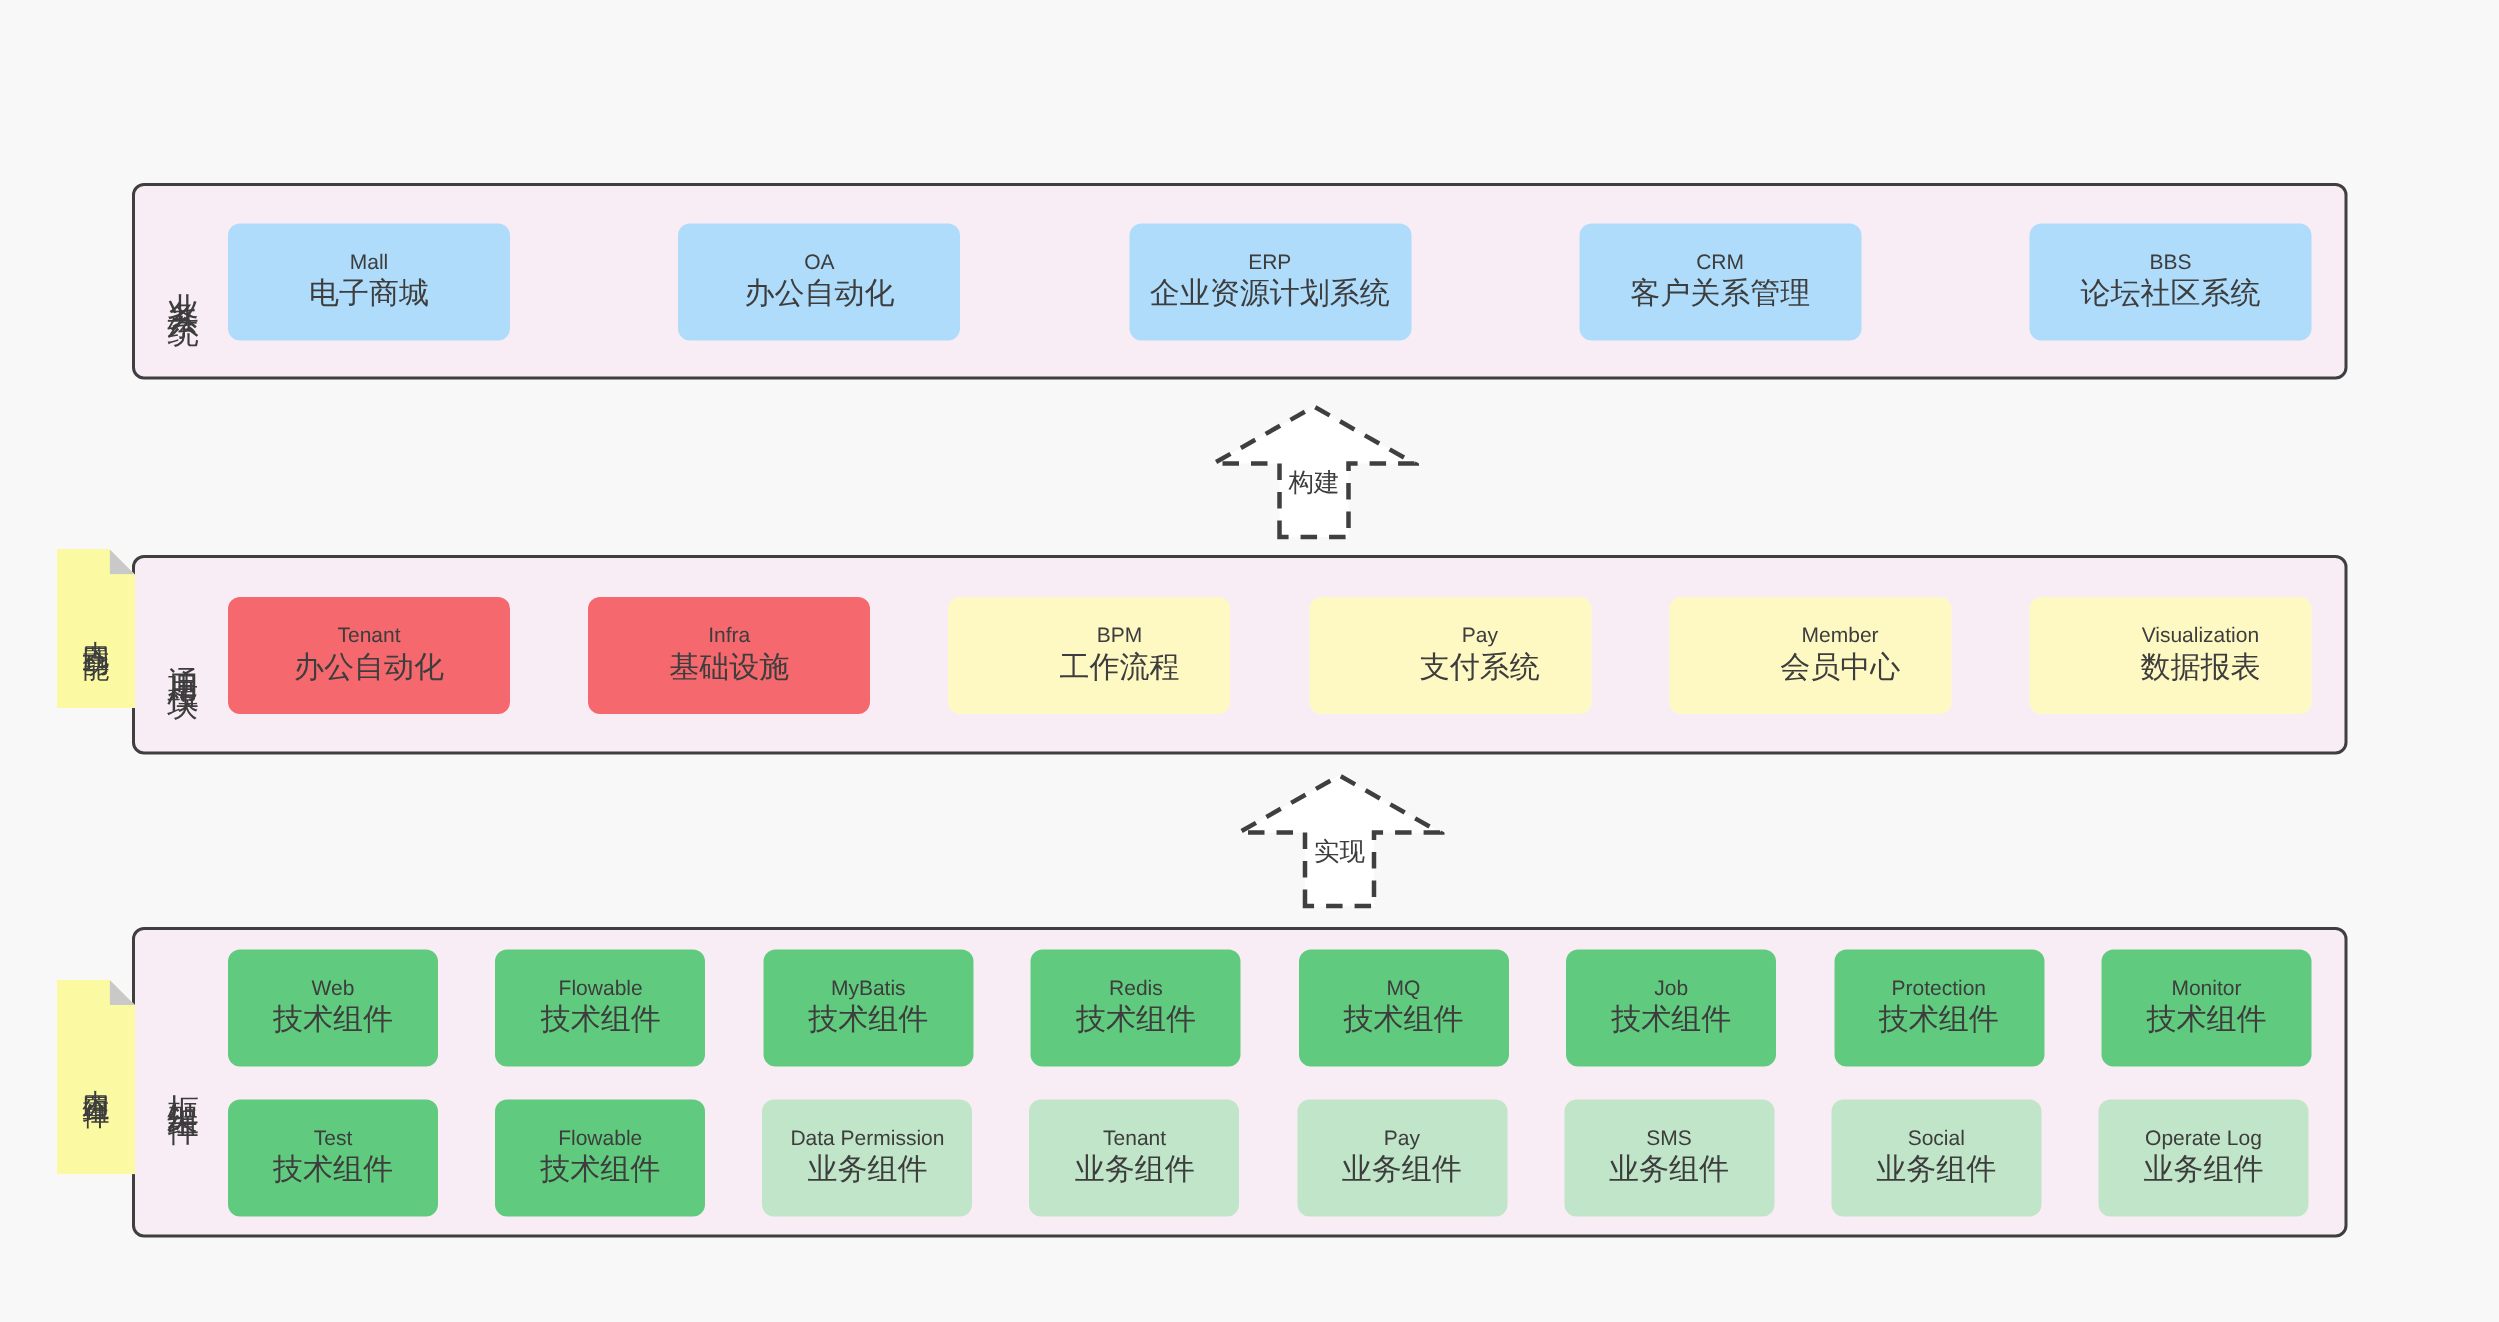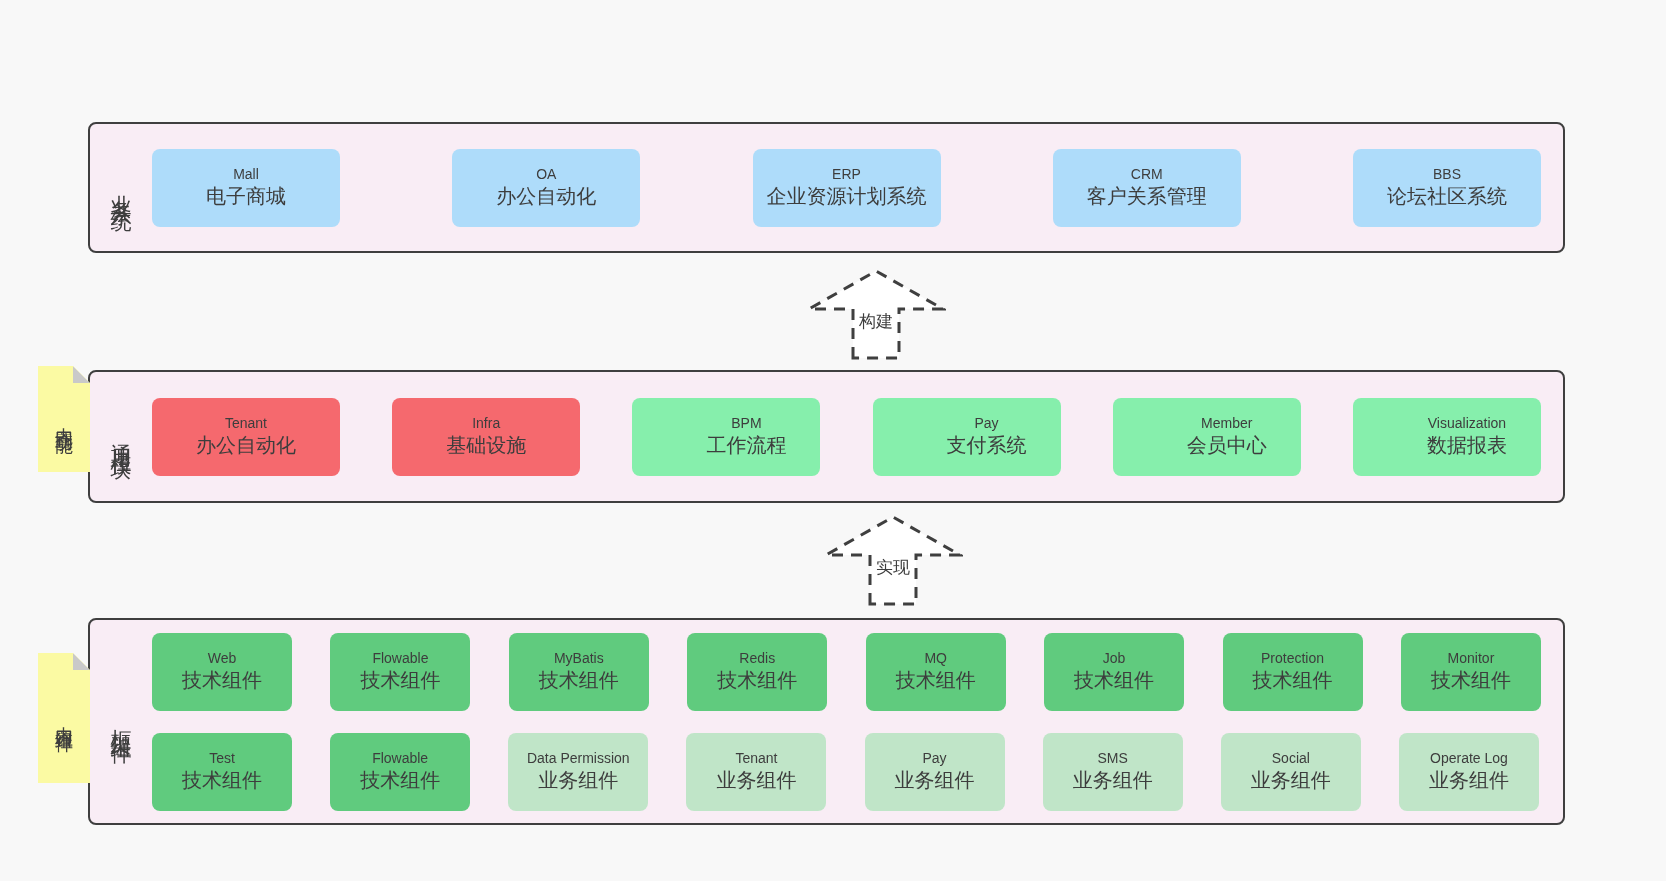--- a/index.html
+++ b/index.html
@@ -22,21 +22,21 @@
   .rows-wrap{flex:1;display:flex;flex-direction:column;gap:22px;padding-right:22px;}
 
   .box{border-radius:8px;display:flex;flex-direction:column;justify-content:center;
        align-items:center;text-align:center;box-sizing:border-box;line-height:1.35;}
   .box6{width:188px;height:78px;}
   .box8{width:140px;height:78px;padding:0 12px;}
   .box-name{font-size:14px;}
   .box-desc{font-size:20px;}
   .b-blue{background:#aedcfa;}
   .b-red{background:#f5696e;}
-  .b-pink{background:#86efac;padding-left:40px;}
+  .b-pink{background:#fef9c3;padding-left:40px;}
   .b-green{background:#60cb7e;}
   .b-green-light{background:#c0e5c8;}
 
   
   .sticky{position:absolute;left:38px;width:52px;background:#fbfaa3;z-index:3;
           clip-path:polygon(0 0,calc(100% - 17px) 0,100% 17px,100% 100%,0 100%);
           display:flex;justify-content:center;align-items:center;}
   .sticky::after{content:"";position:absolute;top:0;right:0;width:17px;height:17px;
           background:#c9c9c9;clip-path:polygon(0 0,100% 100%,0 100%);}
   .sticky .vlabel{font-size:18px;letter-spacing:3px;}

